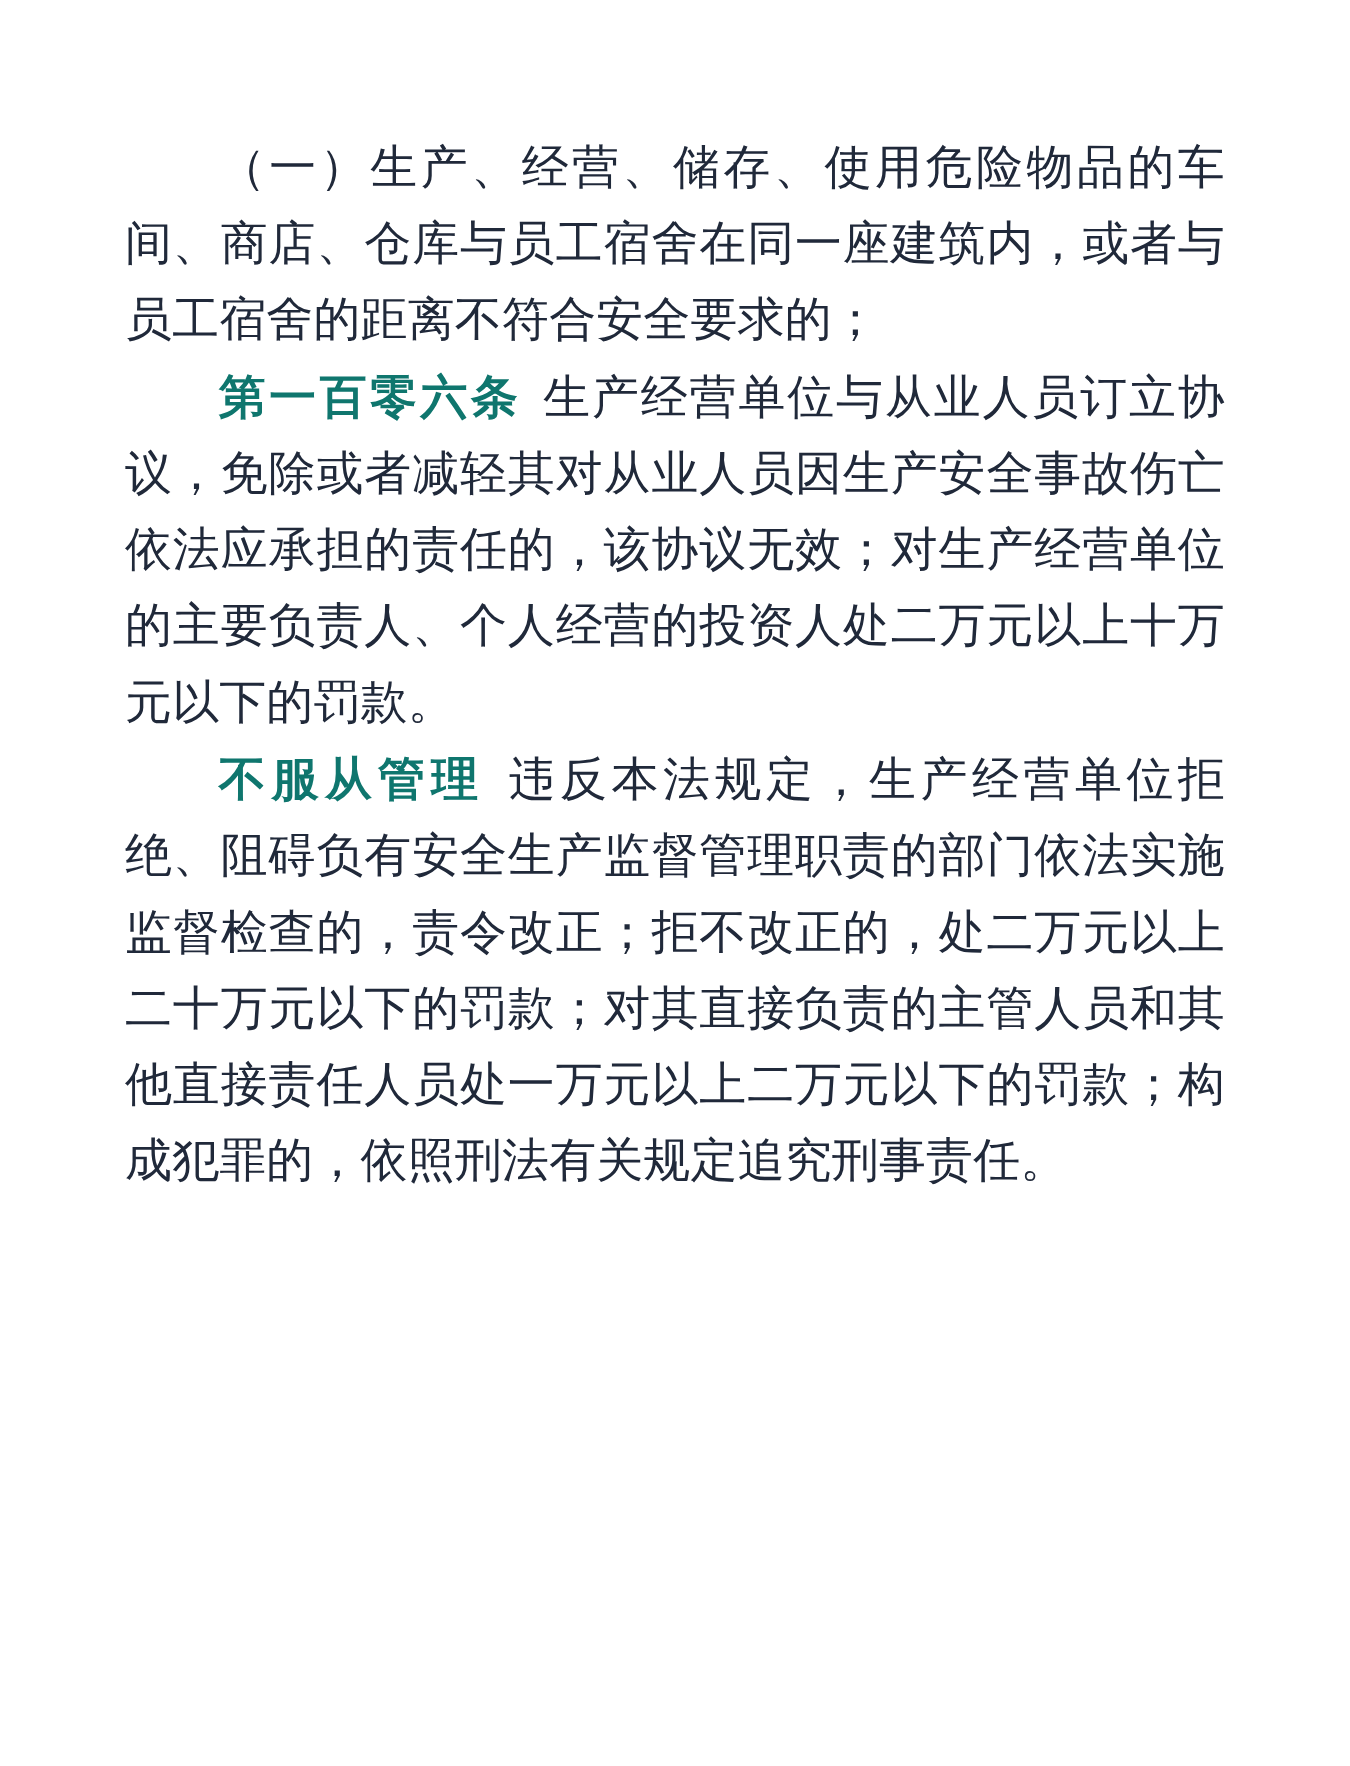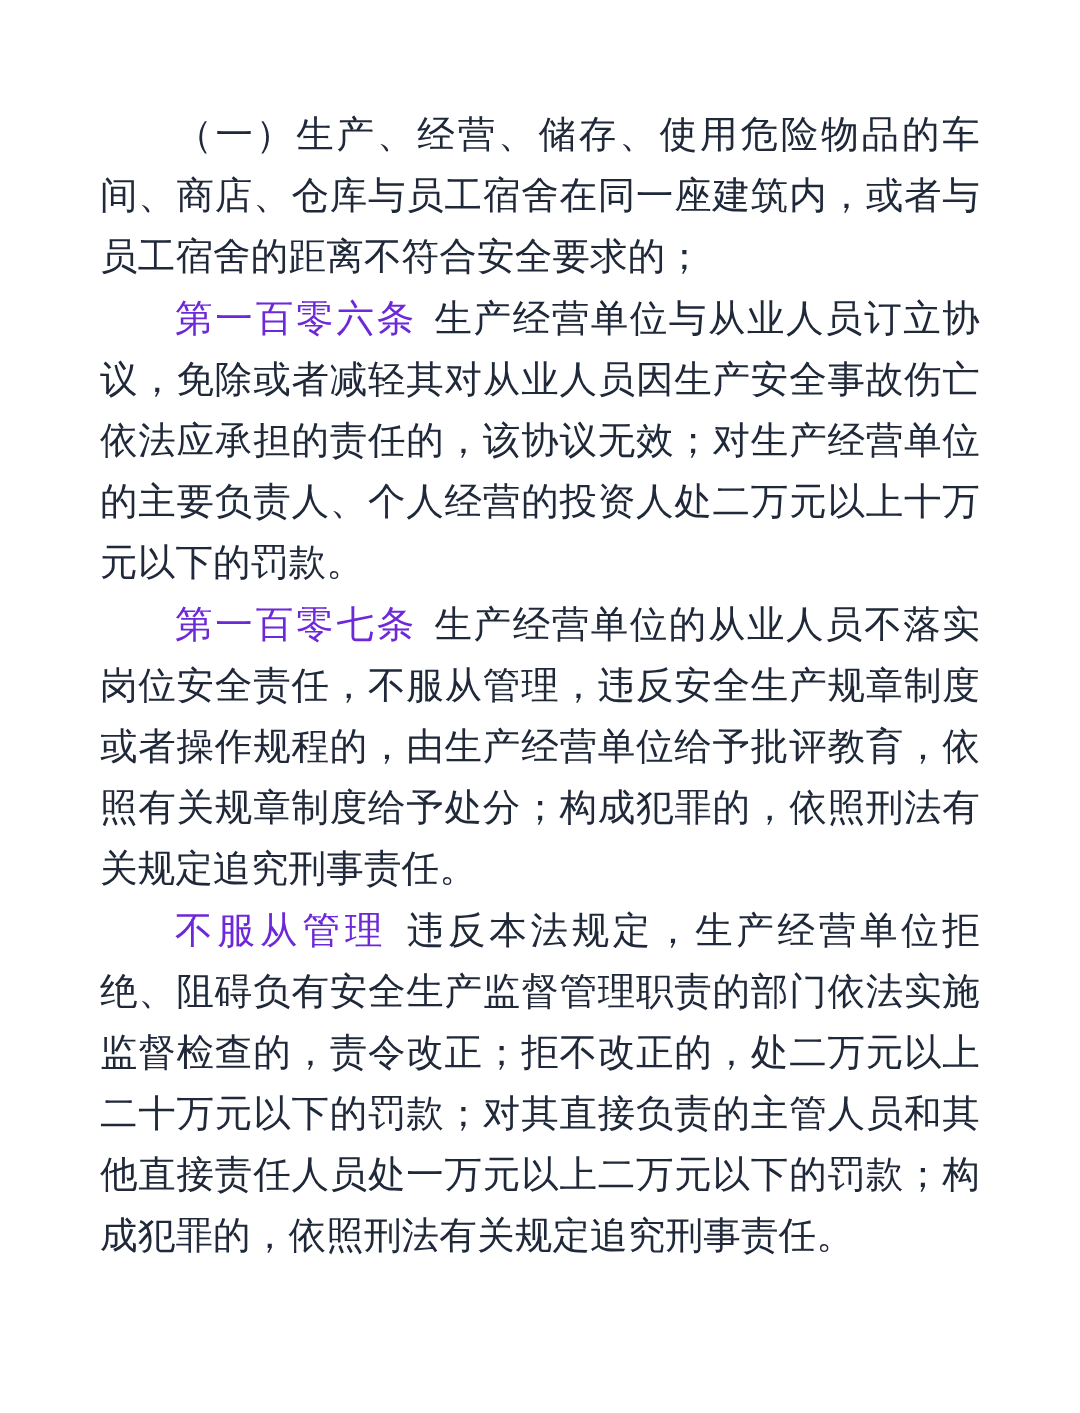--- a/index.html
+++ b/index.html
@@ -31,44 +31,41 @@
     color: #20293a;
     font-family: "Liberation Serif", "DejaVu Serif", serif;
   }
   .para + .para {
     margin-top: 1px;
   }
   .indent {
     text-indent: 75px;
   }
   .art-label {
-    font-weight: normal;
+    font-weight: bold;
     letter-spacing: 1.5px;
-    color: #6d28d9;
+    color: #0f766e;
   }
   .gap-after-label {
     display: inline-block;
     width: 16px;
   }
 </style>
 </head>
 <body>
 
 <div class="page">
 
   <p class="para indent">
     <span>（一）生产、经营、储存、使用危险物品的车间、商店、仓库与员工宿舍在同一座建筑内，或者与员工宿舍的距离不符合安全要求的；</span>
   </p>
 
 
   <p class="para indent">
     <span class="art-label">第一百零六条</span><span class="gap-after-label"></span><span>生产经营单位与从业人员订立协议，免除或者减轻其对从业人员因生产安全事故伤亡依法应承担的责任的，该协议无效；对生产经营单位的主要负责人、个人经营的投资人处二万元以上十万元以下的罚款。</span>
   </p>
 
-  <p class="para indent">
-    <span class="art-label">第一百零七条</span><span class="gap-after-label"></span><span>生产经营单位的从业人员不落实岗位安全责任，不服从管理，违反安全生产规章制度或者操作规程的，由生产经营单位给予批评教育，依照有关规章制度给予处分；构成犯罪的，依照刑法有关规定追究刑事责任。</span>
-  </p>
 
   <p class="para indent">
     <span class="art-label">不服从管理</span><span class="gap-after-label"></span><span>违反本法规定，生产经营单位拒绝、阻碍负有安全生产监督管理职责的部门依法实施监督检查的，责令改正；拒不改正的，处二万元以上二十万元以下的罚款；对其直接负责的主管人员和其他直接责任人员处一万元以上二万元以下的罚款；构成犯罪的，依照刑法有关规定追究刑事责任。</span>
   </p>
 
 </div>
 
 </body></html>

